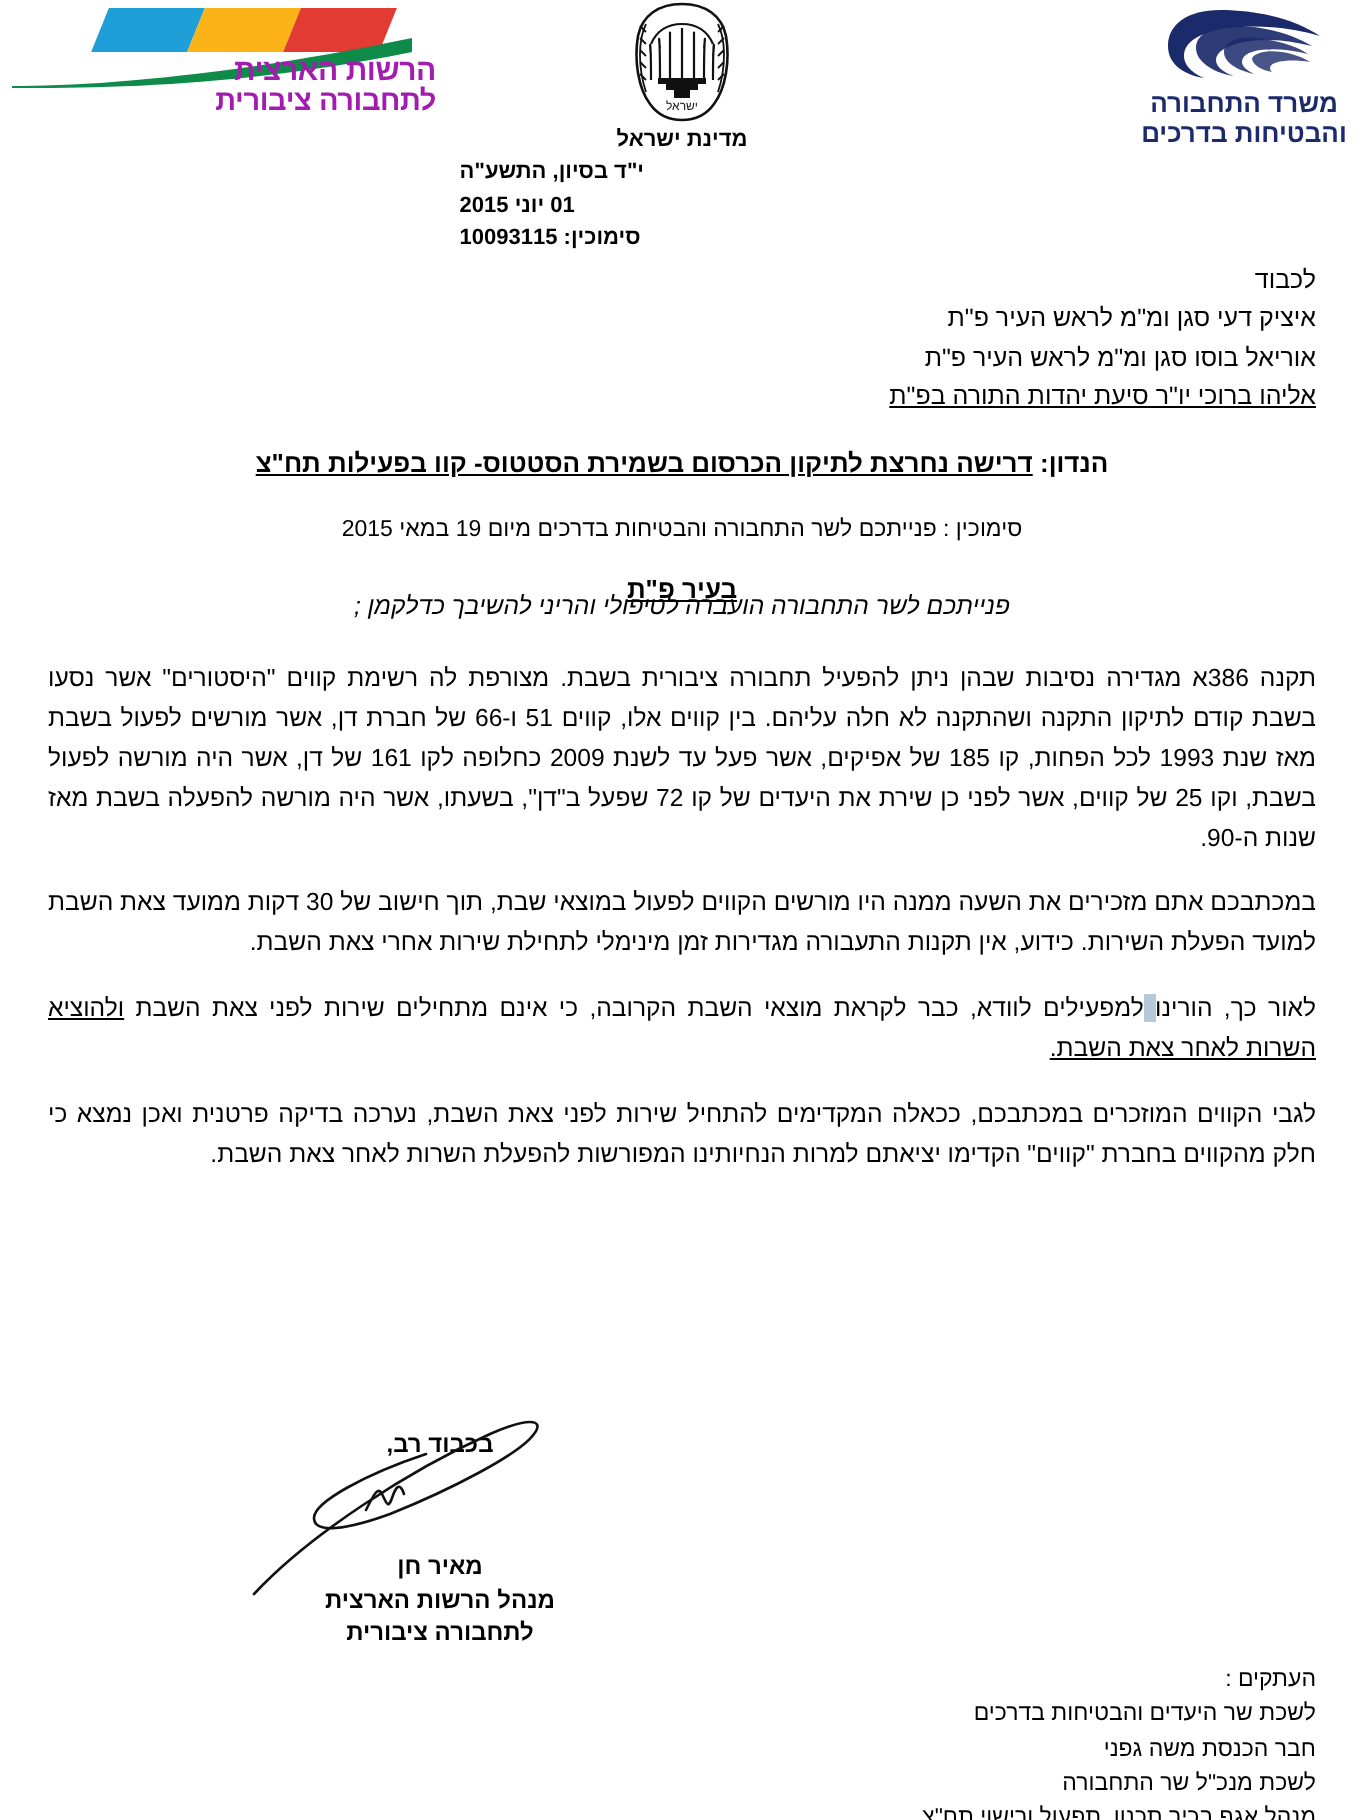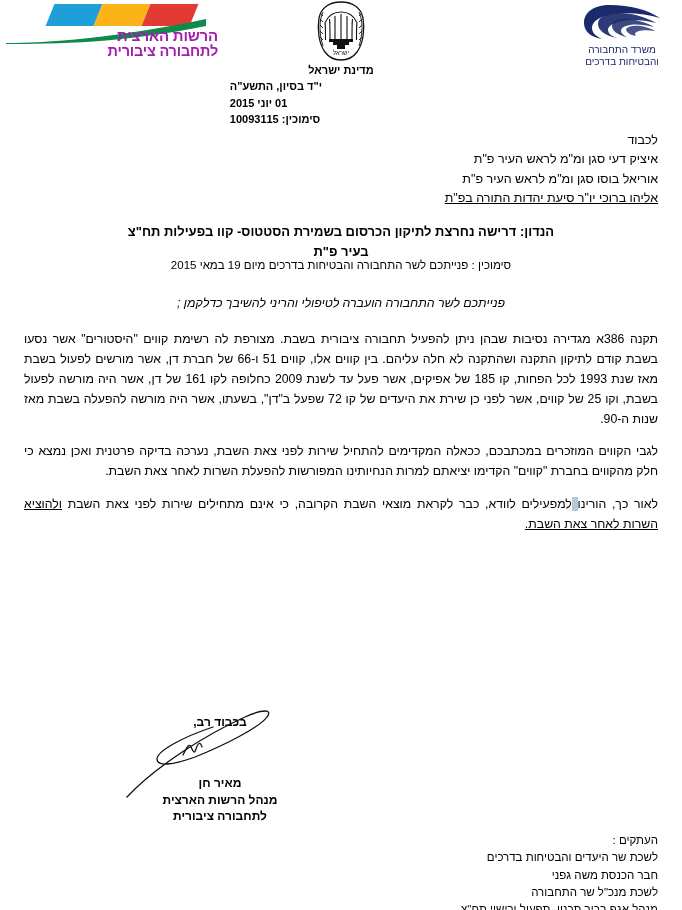--- a/index.html
+++ b/index.html
@@ -30,36 +30,36 @@
 
   
   .emblem{position:absolute;left:50%;top:0;transform:translateX(-50%);
     width:130px;text-align:center;}
   .emblem-img{width:56px;height:62px;margin:0 auto;display:block;}
   .emblem-cap{font-size:11px;font-weight:bold;margin-top:2px;}
 
   
   .logo-mot{position:absolute;right:4px;top:4px;width:112px;text-align:center;}
   .mot-mark{width:84px;height:38px;margin:0 auto;display:block;}
-  .mot-text{font-size:10px;font-weight:normal;color:#1b2a6b;line-height:1.18;margin-top:2px;}
+  .mot-text{font-size:13px;font-weight:bold;color:#1b2a6b;line-height:1.18;margin-top:2px;}
 
   
   .datebox{position:absolute;right:360px;top:78px;text-align:left;direction:rtl;
     font-size:11px;font-weight:bold;line-height:1.5;}
   .datebox .ln{white-space:nowrap;}
 
   
   .addressee{position:absolute;right:24px;top:131px;text-align:right;
     font-size:12.5px;line-height:1.55;}
   .addressee .u{text-decoration:underline;}
 
   
   .subject{position:absolute;right:24px;left:24px;top:222px;text-align:center;
     font-size:13px;font-weight:bold;line-height:1.55;}
-  .subject .line{}
+  .subject .line{text-decoration:underline;margin-top:43px;}
   .subject .lbl{text-decoration:none;text-align:center;}
   .refline{position:absolute;right:24px;left:24px;top:259px;text-align:center;
     font-size:11.5px;}
 
   
   .body{position:absolute;right:24px;left:24px;top:294px;
     font-size:12.3px;line-height:1.62;text-align:justify;}
   .body p{margin:0 0 13px 0;}
   .p-intro{text-align:center;margin-bottom:16px !important;font-style:italic;}
   .u{text-decoration:underline;}
@@ -162,22 +162,23 @@
       <span class="lbl">הנדון:</span>
       <span class="line">דרישה נחרצת לתיקון הכרסום בשמירת הסטטוס- קוו בפעילות תח"צ</span>
     </div>
     <div class="line">בעיר פ"ת</div>
   </div>
   <div class="refline">סימוכין : פנייתכם לשר התחבורה והבטיחות בדרכים מיום 19 במאי 2015</div>
 
   <div class="body">
     <p class="p-intro">פנייתכם לשר התחבורה הועברה לטיפולי  והריני להשיבך כדלקמן ;</p>
     <p>תקנה 386א מגדירה נסיבות שבהן ניתן להפעיל תחבורה ציבורית בשבת. מצורפת לה רשימת קווים "היסטורים" אשר נסעו בשבת קודם לתיקון התקנה ושהתקנה לא חלה עליהם. בין קווים אלו, קווים 51 ו-66 של חברת דן, אשר מורשים לפעול בשבת מאז שנת 1993 לכל הפחות, קו 185 של אפיקים, אשר פעל עד לשנת 2009 כחלופה לקו 161 של דן, אשר היה מורשה לפעול בשבת, וקו 25 של קווים, אשר לפני כן שירת את היעדים של קו 72 שפעל ב"דן", בשעתו, אשר היה מורשה להפעלה בשבת מאז שנות ה-90.</p>
+    <p>במכתבכם אתם מזכירים את השעה ממנה היו מורשים הקווים לפעול במוצאי שבת, תוך חישוב של 30 דקות ממועד צאת השבת למועד הפעלת השירות. כידוע, אין תקנות התעבורה מגדירות זמן מינימלי לתחילת שירות אחרי צאת השבת.</p>
+    <p><span>לאור כך, הורינו</span><span class="sel"> </span><span>למפעילים לוודא, כבר לקראת מוצאי השבת הקרובה, כי אינם מתחילים שירות לפני צאת השבת </span><span class="u">ולהוציא השרות לאחר צאת השבת.</span></p>
     <p>לגבי הקווים המוזכרים במכתבכם, ככאלה המקדימים להתחיל שירות לפני צאת השבת, נערכה בדיקה פרטנית ואכן נמצא כי חלק מהקווים בחברת "קווים" הקדימו יציאתם למרות הנחיותינו המפורשות להפעלת השרות לאחר צאת השבת.</p>
-    <p><span>לאור כך, הורינו</span><span class="sel"> </span><span>למפעילים לוודא, כבר לקראת מוצאי השבת הקרובה, כי אינם מתחילים שירות לפני צאת השבת </span><span class="u">ולהוציא השרות לאחר צאת השבת.</span></p>
   </div>
 
   <div class="sigwrap">
     <div class="sig-inner">
       <div class="sig-regards">בכבוד רב,</div>
       <svg class="sig-scribble" viewBox="0 0 250 105">
         <g fill="none" stroke="#111" stroke-width="1.3" stroke-linecap="round">
           <path d="M32 100 C60 70 110 38 150 20 C168 12 178 12 172 20 C165 30 130 48 100 60 C78 68 62 70 62 62 C62 54 88 40 118 30"></path>
           <path d="M88 58 C92 50 94 46 96 50 C98 54 99 58 101 52 C103 46 105 44 107 50"></path>
         </g>

